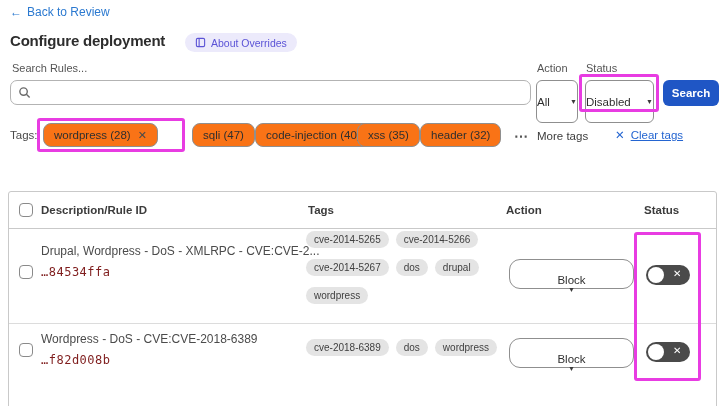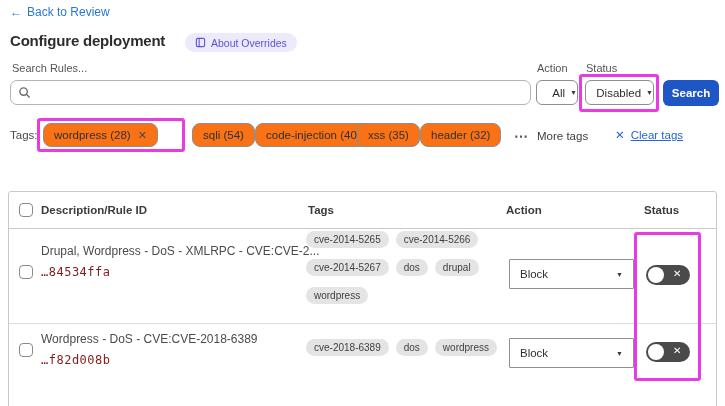--- a/index.html
+++ b/index.html
@@ -18,22 +18,22 @@
 
   
   .search-label { left:12px; top:62px; font-size:11px; color:#545454; }
   .search-box { left:10px; top:80px; width:521px; height:25px; border:1px solid #b3b3b3;
     border-radius:7px; display:flex; align-items:center; padding:0 7px; background:#fff; }
   .search-box input { border:none; outline:none; flex:1; font-size:12px; margin-left:6px;
     font-family:"Liberation Sans", sans-serif; }
   .small-label { font-size:11px; color:#545454; }
   .action-label { left:537px; top:62px; }
   .status-label { left:586px; top:62px; }
-  .dropdown { border:1px solid #8f8f8f; border-radius:6px; background:#fff; height:25px;
-    display:flex; align-items:center; justify-content:flex-end; gap:5px; font-size:11.5px;
+  .dropdown { border:1px solid #8f8f8f; border-radius:6px; background:#fff; height:43px;
+    display:flex; align-items:center; justify-content:space-between; gap:5px; font-size:11.5px;
     color:#2f2f2f; cursor:pointer; }
   .action-dropdown { left:536px; top:80px; width:42px; }
   .status-dropdown { left:585px; top:80px; width:69px; }
   .caret { font-size:7px; color:#3a3a3a; }
   .search-button { left:663px; top:80px; width:56px; height:26px; background:#1f56c5;
     color:#fff; font-size:11.5px; font-weight:bold; border:none; border-radius:6px;
     display:flex; align-items:center; justify-content:center; cursor:pointer;
     font-family:"Liberation Sans", sans-serif; }
 
   
@@ -63,23 +63,23 @@
   .row-divider { position:absolute; left:0; top:131px; width:100%; height:1px; background:#dcdcdc; }
   .checkbox { position:absolute; left:10px; width:14px; height:14px; border:1.5px solid #8a8a8a;
     border-radius:4px; background:#fff; cursor:pointer; }
   .desc { position:absolute; left:32px; font-size:12px; color:#4b4b4b; }
   .rule-id { position:absolute; left:32px; font-size:12px; color:#7f1d1d;
     font-family:"DejaVu Sans Mono", monospace; letter-spacing:.5px; }
   .tagline { position:absolute; left:297px; display:flex; gap:7px; }
   .gray-pill { background:#e4e4e4; border-radius:9px; padding:3px 8px; font-size:10px;
     color:#3f3f3f; white-space:nowrap; }
   .action-select { position:absolute; left:500px; width:125px; height:28px;
-    border:1px solid #8f8f8f; border-radius:1px; background:#fff; display:flex;
+    border:1px solid #8f8f8f; border-radius:11px; background:#fff; display:flex;
     align-items:center; justify-content:space-between; padding:14px 10px; font-size:11.5px;
-    color:#2f2f2f; cursor:pointer; }
+    color:#2f2f2f; cursor:pointer;flex-direction:column; }
   .toggle { position:absolute; left:637px; width:44px; height:20px; background:#4a4a4a;
     border-radius:10px; cursor:pointer; }
   .toggle .knob { position:absolute; left:2px; top:2px; width:16px; height:16px;
     background:#fff; border-radius:50%; }
   .toggle .toggle-x { position:absolute; left:27px; top:3px; font-size:10px; color:#fff; }
 
   svg { display:block; }
 </style>
 </head>
 <body>
@@ -131,21 +131,21 @@
   <button class="abs search-button">Search</button>
 
   <div class="abs tags-label">Tags:</div>
 
   <div class="abs hl-box hl-wordpress"></div>
   <div class="abs tag-pill" style="left:43px;">
     <span>wordpress (28)</span>
     <span class="remove-x">✕</span>
   </div>
   <div class="abs tag-pill" style="left:192px;">
-    <span>sqli (54)</span>
+    <span>sqli (47)</span>
   </div>
   <div class="abs tag-pill" style="left:255px;">
     <span>code-injection (40)</span>
   </div>
   <div class="abs tag-pill" style="left:357px;">
     <span>xss (35)</span>
   </div>
   <div class="abs tag-pill" style="left:420px;">
     <span>header (32)</span>
   </div>

